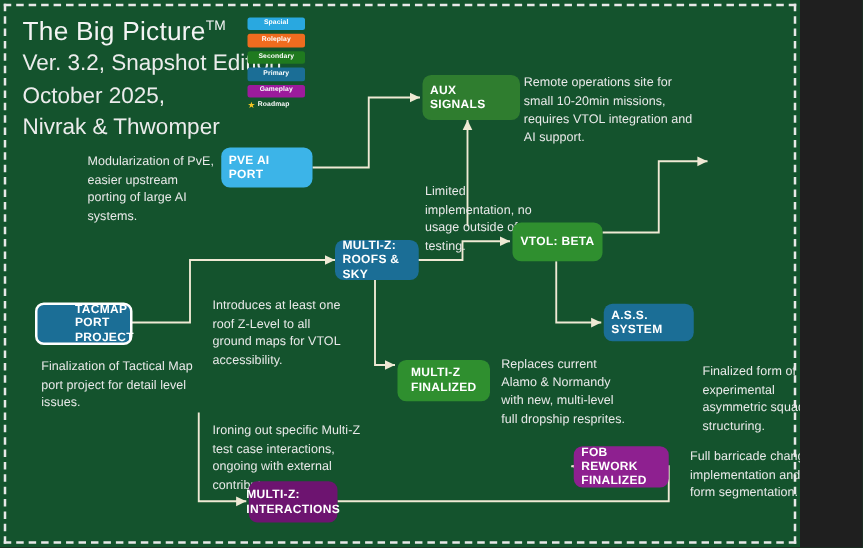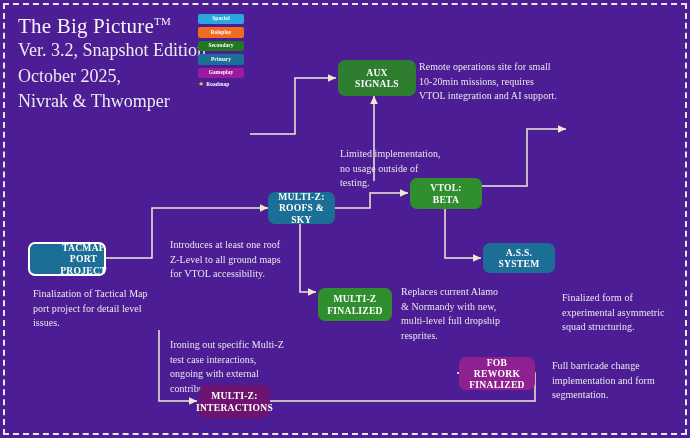--- a/index.html
+++ b/index.html
@@ -1,19 +1,19 @@
 <!DOCTYPE html>
 <html><head>
 <meta charset="utf-8">
 <style>
   html,body{margin:0;padding:0;background:#1f1f1f;}
   #root{
-    position:relative;width:690px;height:438px;
-    background:#4c1d95;
-    font-family:Liberation Serif, serif;
+    position:relative;width:640px;height:438px;
+    background:#14532d;
+    font-family:Liberation Sans, sans-serif;
     overflow:hidden;
   }
   
   #frame{
     position:absolute;left:3px;top:3px;right:3px;bottom:3px;
     border:2px dashed #e8e8e8;
     pointer-events:none;
   }
   
   #header{position:absolute;left:18px;top:14px;color:#f2f2f2;}
@@ -29,21 +29,21 @@
     letter-spacing:.1px;padding:2.4px 0 2.6px;
     line-height:1;
   }
   .legend-road{display:flex;align-items:center;gap:2px;margin-top:1px;}
   .legend-road .star{color:#f3c623;font-size:7px;line-height:1;}
   .legend-road .rl{font-size:5.4px;font-weight:bold;color:#fdfdfd;letter-spacing:.1px;}
   
   .node{
     position:absolute;border-radius:7px;
     display:flex;align-items:center;justify-content:center;
-    text-align:center;color:#ffffff;font-weight:bold;
+    color:#ffffff;font-weight:bold;
     font-size:9.6px;letter-spacing:.25px;line-height:1.18;
     box-sizing:border-box;padding:3px 6px;
     z-index:5;
   }
   .node.road{border:2px solid #ffffff;padding-left:39px;}
   
   .note{
     position:absolute;color:#e9e9e9;font-size:10px;
     line-height:1.46;letter-spacing:.05px;z-index:4;
   }
@@ -100,20 +100,23 @@
 
       <path d="M159,330 L159,401 L197,401"></path>
       <path d="M270,401 L535,401 L535,373 L457,373"></path>
     </g>
   </svg>
 
   <div class="node" style="left:338px;top:60px;width:78px;height:36px;background:#2f7d2f;">
     <span>AUX SIGNALS</span>
   </div>
 
+  <div class="node" style="left:177px;top:118px;width:73px;height:32px;background:#3cb4e8;">
+    <span>PVE AI PORT</span>
+  </div>
 
 
   <div class="node" style="left:410px;top:178px;width:72px;height:31px;background:#2f8f2f;">
     <span>VTOL: BETA</span>
   </div>
 
   <div class="node" style="left:268px;top:192px;width:67px;height:32px;background:#1b6e96;white-space:pre-line;">
     <span>MULTI-Z:
 ROOFS &amp; SKY</span>
   </div>
@@ -137,20 +140,21 @@
 FINALIZED</span>
   </div>
 
   <div class="node" style="left:199px;top:385px;width:71px;height:33px;background:#6d1470;white-space:pre-line;">
     <span>MULTI-Z:
 INTERACTIONS</span>
   </div>
 
   <div class="note" style="left:419px;top:60px;width:140px;">Remote operations site for small 10-20min missions, requires VTOL integration and AI support.</div>
 
+  <div class="note" style="left:70px;top:123px;width:104px;">Modularization of PvE, easier upstream porting of large AI systems.</div>
 
   <div class="note" style="left:340px;top:147px;width:104px;">Limited implementation, no usage outside  of testing.</div>
 
 
   <div class="note" style="left:170px;top:238px;width:112px;">Introduces at least one roof Z-Level to all ground maps for VTOL accessibility.</div>
 
   <div class="note" style="left:33px;top:287px;width:132px;">Finalization of Tactical Map port project for detail level issues.</div>
 
   <div class="note" style="left:562px;top:243px;width:104px;margin-top:48px;">Finalized form of experimental asymmetric squad structuring.</div>
 

